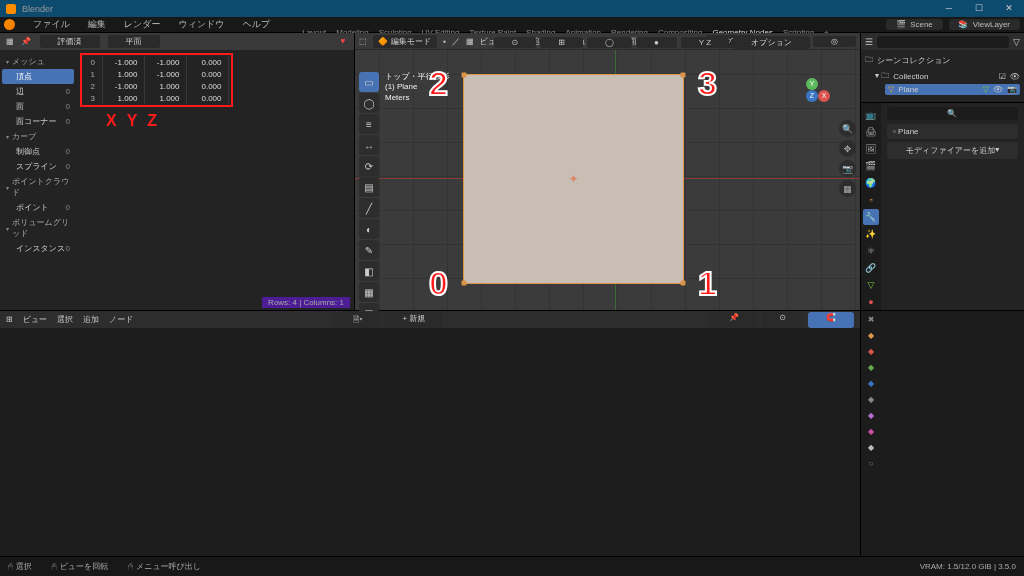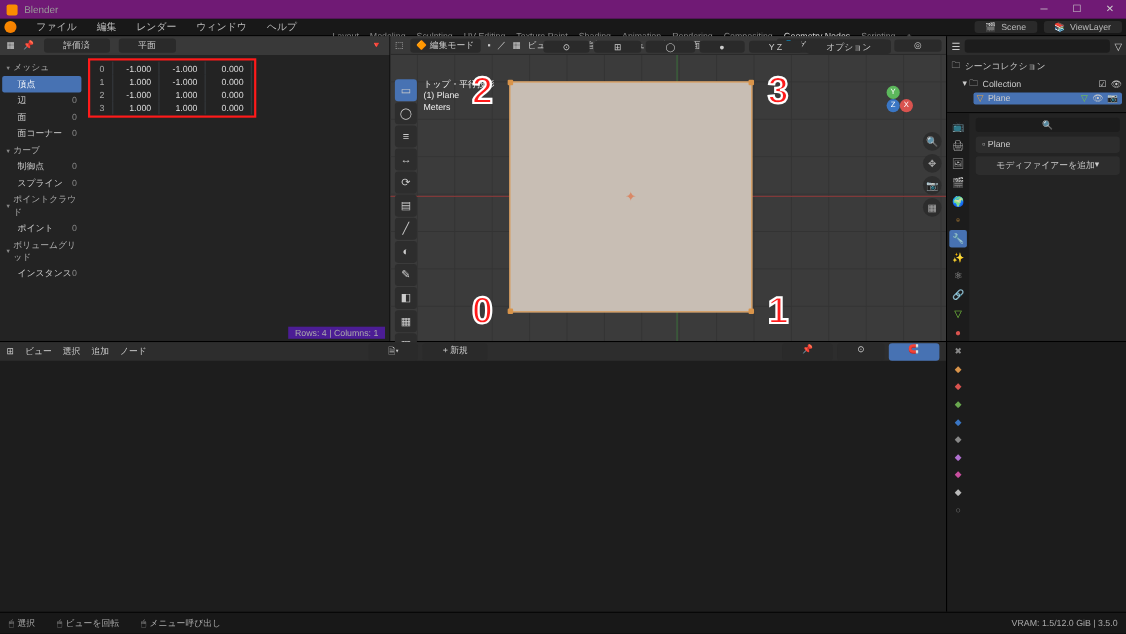--- a/index.html
+++ b/index.html
@@ -1,17 +1,17 @@
 <!DOCTYPE html>
 <html><head>
 <meta charset="utf-8">
 <style>
   * { box-sizing: border-box; margin: 0; padding: 0; font-family: sans-serif; user-select: none; }
   html, body { width: 1024px; height: 576px; overflow: hidden; background: #0e0e0e; color: #ccc; font-size: 9px; }
-  .titlebar { height: 17px; background: #701a75; display: flex; align-items: center; padding: 0 6px; color: #999; font-size: 9px; position: relative; }
+  .titlebar { height: 17px; background: #0c4a6e; display: flex; align-items: center; padding: 0 6px; color: #999; font-size: 9px; position: relative; }
   .titlebar .logo { width: 10px; height: 10px; background: #fb8c00; border-radius: 2px; margin-right: 6px; }
   .titlebar .wbtns { position: absolute; right: 0; display: flex; }
   .titlebar .wbtns span { width: 30px; height: 17px; text-align: center; line-height: 17px; color: #ccc; }
   .topmenu { height: 16px; background: #181818; display: flex; align-items: center; padding: 0 4px; gap: 18px; color: #bbb; font-size: 9px; border-bottom: 1px solid #000; }
   .topmenu .logo { width: 11px; height: 11px; background: linear-gradient(135deg,#fb8c00,#f57c00); border-radius: 50%; }
   .topmenu .tabs { margin-left: 14px; display: flex; gap: 10px; font-size: 8px; color: #888; margin-top: 16px; }
   .topmenu .tabs .active { color: #ddd; border-bottom: 1px solid #a21caf; }
   .topmenu .right { margin-left: auto; display: flex; align-items: center; gap: 6px; }
   .pill { background: #2a2a2a; border-radius: 3px; padding: 1px 10px; display: flex; align-items: center; gap: 4px; font-size: 8px; }
   .main { display: flex; height: 277px; }
@@ -194,20 +194,21 @@
                 </tr>
             <tr>
                   <td>3</td>
                   <td class="v">1.000</td>
                   <td class="v">1.000</td>
                   <td class="v">0.000</td>
                 </tr>
           </tbody>
             </table>
         </div>
+        <div class="xyz">XYZ</div>
         <div class="ss-footer">Rows: 4   |  Columns: 1</div>
       </div>
     </div>
   </div>
 
   <div class="viewport">
     <div class="vp-hdr">
       <span>⬚</span>
       <span class="dd">🔶 <span>編集モード</span></span>
       <span>▪</span>

